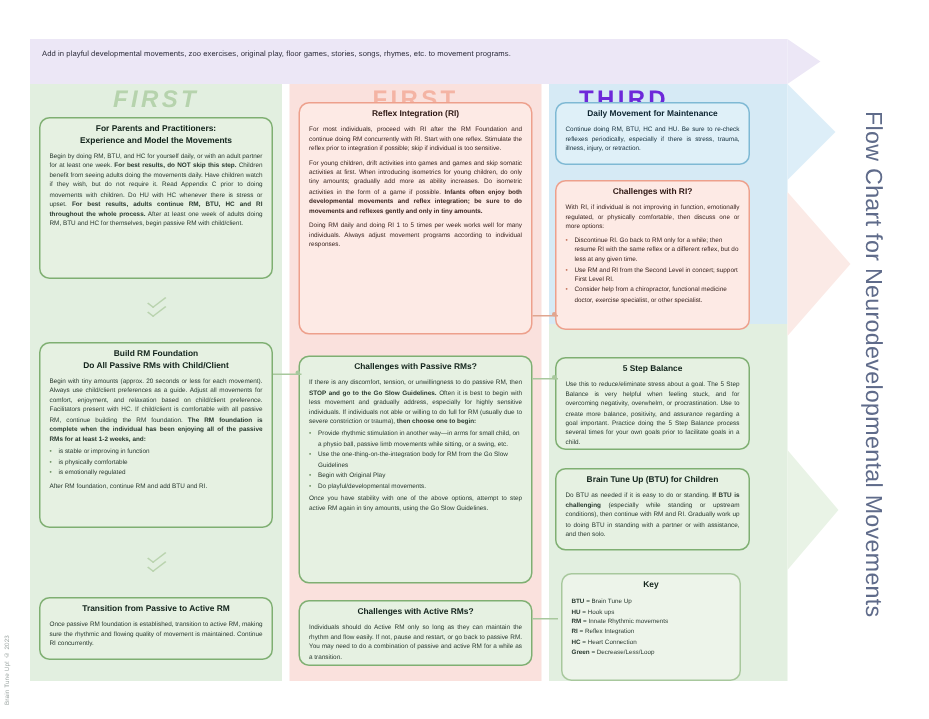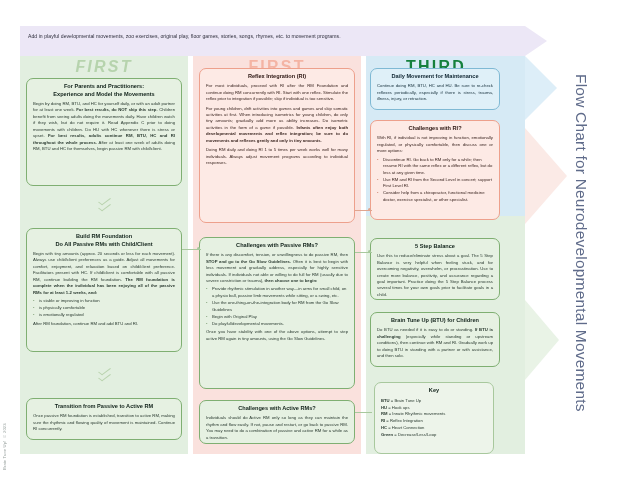--- a/index.html
+++ b/index.html
@@ -79,21 +79,21 @@
   .col-head {
     position: absolute;
     text-align: center;
     font-size: 16px;
     font-weight: bold;
     letter-spacing: 2.2px;
     font-family: "Liberation Sans", sans-serif;
   }
   #head-first  { left: 20px;  top: 58px; width: 168px; color: #b6d3ad; font-style: italic; }
   #head-second { left: 193px; top: 58px; width: 168px; color: #f4b4a4; }
-  #head-third  { left: 366px; top: 58px; width: 140px; color: #15803d; }
+  #head-third  { left: 346px; top: 58px; width: 140px; color: #6d28d9; }
 
   
   .box {
     position: absolute;
     border-radius: 7px;
     border: 1px solid #9ec192;
     background: #e8f2e5;
     padding: 4px 6px 5px 6px;
     overflow: hidden;
   }

